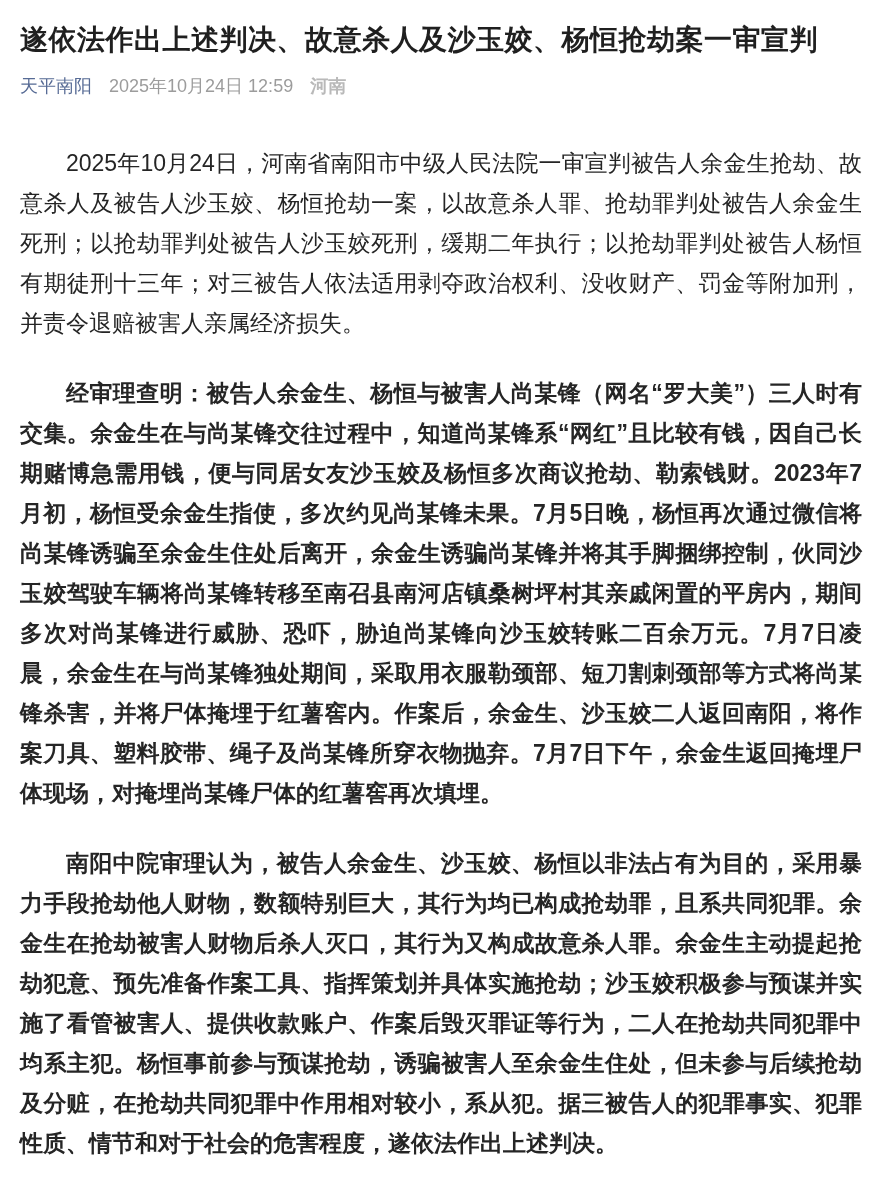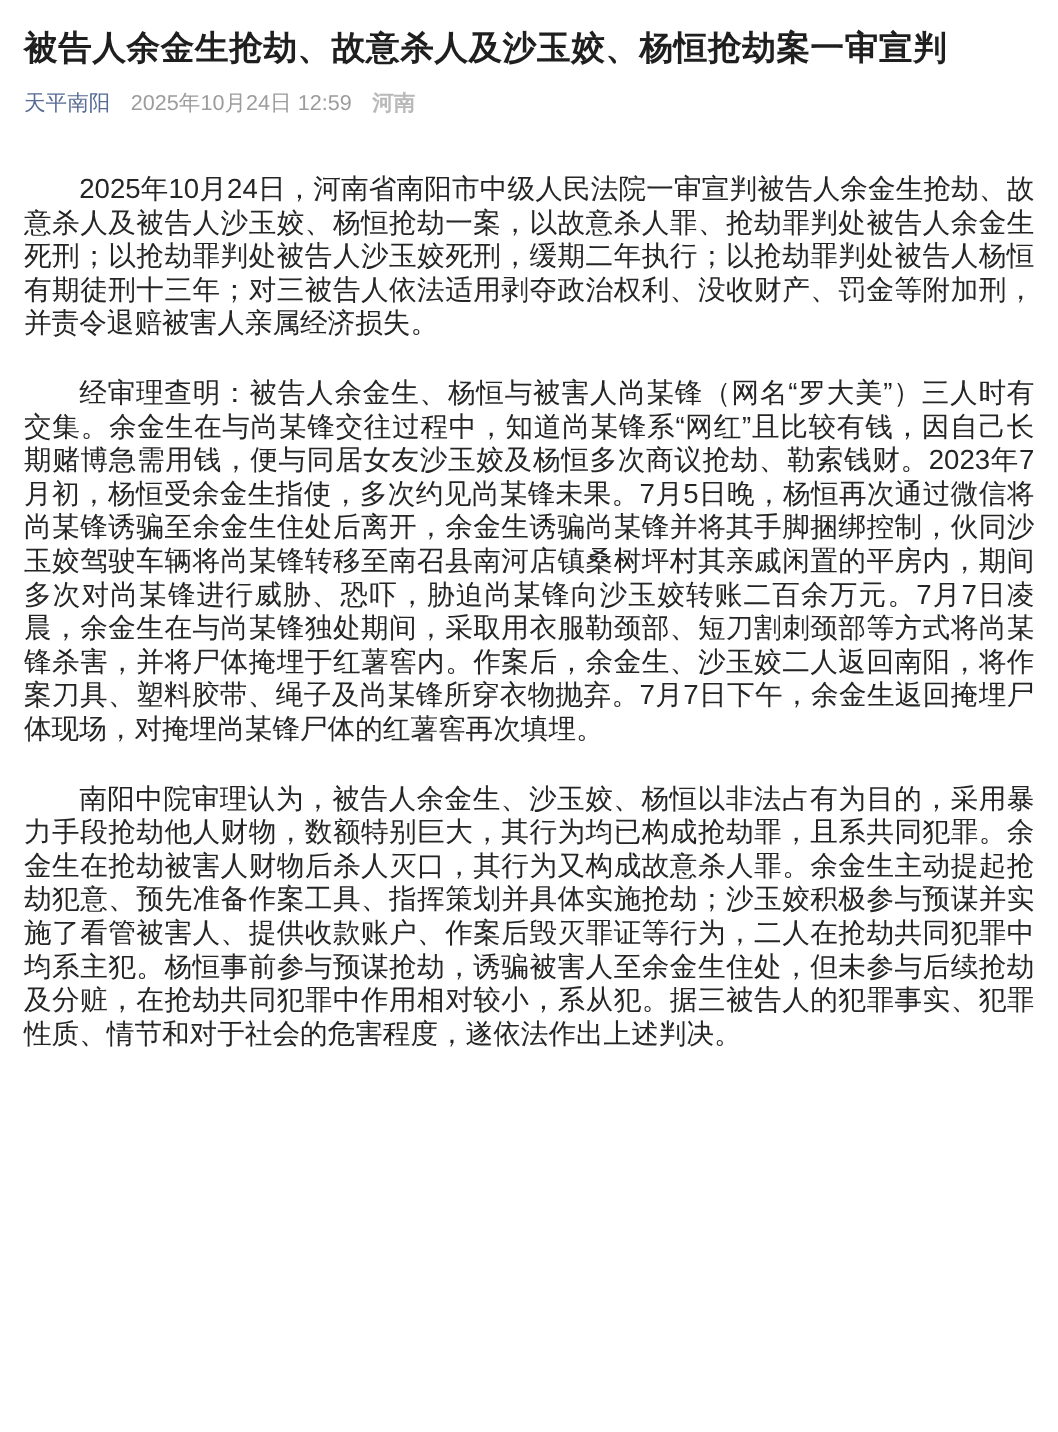--- a/index.html
+++ b/index.html
@@ -44,37 +44,38 @@
   .publish-location {
     color: #b9b9b9;
     font-weight: bold;
   }
   .article-body {
     margin-top: 44px;
   }
   .article-body p {
     margin: 0;
     font-size: 23px;
-    line-height: 28px;
+    line-height: 40px;
     color: #252525;
     text-align: justify;
     text-justify: inter-ideograph;
     text-indent: 2em;
     word-break: break-all;
   }
   .article-body p + p {
     margin-top: 30px;
+    font-weight: bold;
   }
 </style>
 </head>
 <body>
 
 <div class="article">
 
-  <h1 class="article-title">被告人余金生抢劫、故意杀人及沙玉姣、杨恒抢劫案一审宣判</h1>
+  <h1 class="article-title">遂依法作出上述判决、故意杀人及沙玉姣、杨恒抢劫案一审宣判</h1>
 
   <div class="meta-row">
     <span class="source-link">天平南阳</span>
     <span class="publish-date">2025年10月24日 12:59</span>
     <span class="publish-location">河南</span>
   </div>
 
   <div class="article-body">
     <p>2025年10月24日，河南省南阳市中级人民法院一审宣判被告人余金生抢劫、故意杀人及被告人沙玉姣、杨恒抢劫一案，以故意杀人罪、抢劫罪判处被告人余金生死刑；以抢劫罪判处被告人沙玉姣死刑，缓期二年执行；以抢劫罪判处被告人杨恒有期徒刑十三年；对三被告人依法适用剥夺政治权利、没收财产、罚金等附加刑，并责令退赔被害人亲属经济损失。</p>
     <p>经审理查明：被告人余金生、杨恒与被害人尚某锋（网名“罗大美”）三人时有交集。余金生在与尚某锋交往过程中，知道尚某锋系“网红”且比较有钱，因自己长期赌博急需用钱，便与同居女友沙玉姣及杨恒多次商议抢劫、勒索钱财。2023年7月初，杨恒受余金生指使，多次约见尚某锋未果。7月5日晚，杨恒再次通过微信将尚某锋诱骗至余金生住处后离开，余金生诱骗尚某锋并将其手脚捆绑控制，伙同沙玉姣驾驶车辆将尚某锋转移至南召县南河店镇桑树坪村其亲戚闲置的平房内，期间多次对尚某锋进行威胁、恐吓，胁迫尚某锋向沙玉姣转账二百余万元。7月7日凌晨，余金生在与尚某锋独处期间，采取用衣服勒颈部、短刀割刺颈部等方式将尚某锋杀害，并将尸体掩埋于红薯窖内。作案后，余金生、沙玉姣二人返回南阳，将作案刀具、塑料胶带、绳子及尚某锋所穿衣物抛弃。7月7日下午，余金生返回掩埋尸体现场，对掩埋尚某锋尸体的红薯窖再次填埋。</p>

